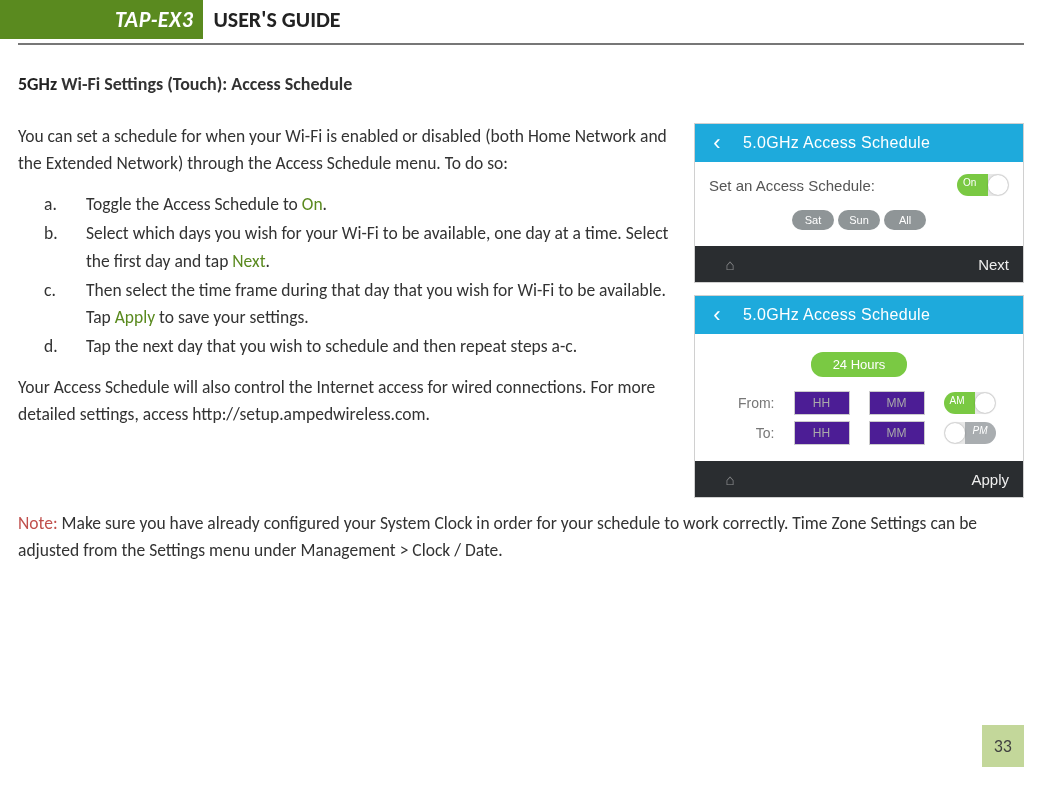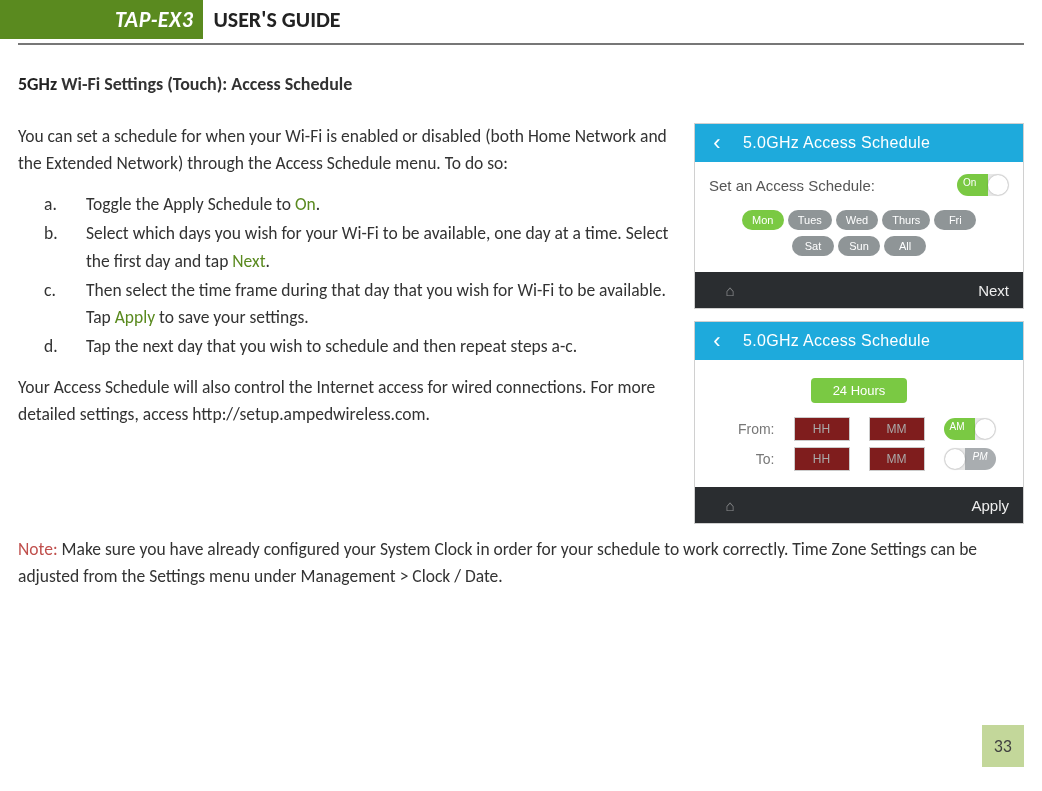--- a/index.html
+++ b/index.html
@@ -175,21 +175,21 @@
     font-size:15px;
   }
   .footer-action {
     margin-left:auto;
     padding-right:14px;
   }
   
   .bigpill {
     background:#7ac943;
     color:#fff;
-    border-radius:4px;
+    border-radius:12px;
     padding:5px 22px;
     font-size:13px;
     display:inline-block;
     margin:6px auto 14px;
   }
   .center { text-align:center; }
   .time-grid {
     display:grid;
     grid-template-columns: 60px 56px 56px 60px;
     gap:6px 19px;
@@ -197,21 +197,21 @@
     justify-content:center;
     margin:0 auto;
   }
   .time-grid .lbl { text-align:right; color:#777; font-size:14px; }
   .ti {
     border:1px solid #ccc;
     height:24px;
     font-size:12px;
     color:#aaa;
     display:flex;align-items:center;justify-content:center;
-    background:#7f1d1d;
+    background:#4c1d95;
   }
   .ampm {
     width:52px;height:22px;border-radius:11px;
     position:relative;
   }
   .ampm.am { background: linear-gradient(to right,#7ac943 0%,#7ac943 60%,#e8e8e8 60%); text-decoration: underline;}
   .ampm.pm { background: linear-gradient(to right,#e8e8e8 0%,#e8e8e8 40%,#a9adb0 40%); font-style: italic;}
   .ampm .t { position:absolute; top:3px; font-size:10px; color:#fff;}
   .ampm.am .t { left:6px;}
   .ampm.pm .t { right:8px;}
@@ -245,27 +245,20 @@
         <div class="phone-title">5.0GHz Access Schedule</div>
       </div>
       <div class="phone-body">
         <div class="sched-row">
           <span>Set an Access Schedule:</span>
           <div class="toggle">
               <span class="lbl">On</span>
             </div>
         </div>
         <div class="day-rows">
-          <div class="day-row">
-            <div class="pill on">Mon</div>
-            <div class="pill">Tues</div>
-            <div class="pill">Wed</div>
-            <div class="pill">Thurs</div>
-            <div class="pill">Fri</div>
-          </div>
           <div class="day-row">
             <div class="pill">Sat</div>
             <div class="pill">Sun</div>
             <div class="pill">All</div>
           </div>
         </div>
       </div>
       <div class="phone-footer">
         <div class="footer-home">⌂</div>
         <div class="footer-action">Next</div>
@@ -300,21 +293,21 @@
       </div>
     </div>
 
   </div>
 
   <p class="para">You can set a schedule for when your Wi-Fi is enabled or disabled (both Home Network and the Extended Network) through the Access Schedule menu. To do so:</p>
 
   <ol class="steps">
     <li>
       <span class="marker">a.</span>
-      <span>Toggle the Apply Schedule to </span><span class="green">On</span><span>.</span>
+      <span>Toggle the Access Schedule to </span><span class="green">On</span><span>.</span>
     </li>
     <li>
       <span class="marker">b.</span>
       <span>Select which days you wish for your Wi-Fi to be available, one day at a time. Select the first day and tap </span><span class="green">Next</span><span>.</span>
     </li>
     <li>
       <span class="marker">c.</span>
       <span>Then select the time frame during that day that you wish for Wi-Fi to be available. Tap </span><span class="green">Apply</span><span> to save your settings.</span>
     </li>
     <li>

